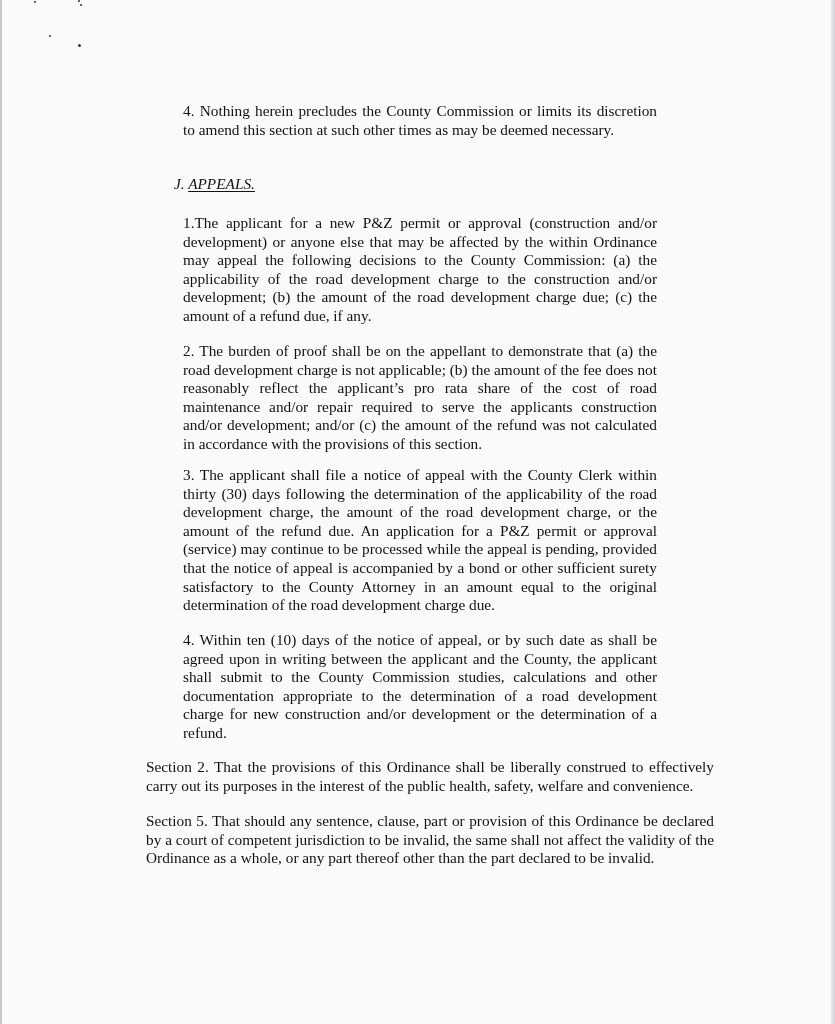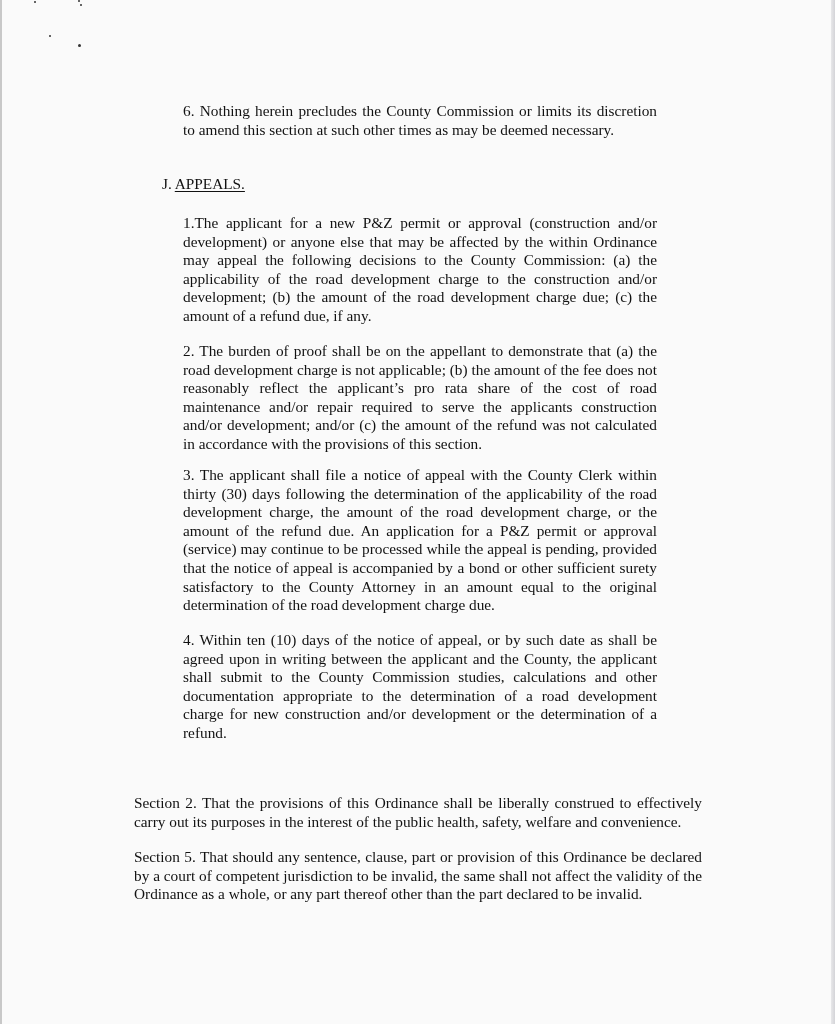--- a/index.html
+++ b/index.html
@@ -13,37 +13,37 @@
   .edge-right { position: absolute; right: 0; top: 0; width: 4px; height: 1024px; background: linear-gradient(to right, #e8e8ea, #d4d4d8); }
   .speck { position: absolute; background: #333; border-radius: 50%; }
   .para {
     position: absolute;
     font-size: 15.3px;
     line-height: 18.6px;
     text-align: justify;
     margin: 0;
   }
   .indent { left: 183px; width: 474px; }
-  .wide { left: 134px; width: 568px; margin-top: 36px; }
-  .heading { position: absolute; left: 162px; top: 175px; font-size: 15.3px; line-height: 18.6px; }
+  .wide { left: 146px; width: 568px; }
+  .heading { position: absolute; left: 174px; top: 175px; font-size: 15.3px; line-height: 18.6px; font-style: italic; }
   .heading u { text-decoration: underline; text-underline-offset: 2px; }
 </style>
 </head>
 <body>
 
 <div class="edge-left"></div>
 <div class="edge-right"></div>
 
 <div class="speck" style="left:34px;top:1px;width:2px;height:2px;"></div>
 <div class="speck" style="left:78px;top:0px;width:2px;height:2px;"></div>
 <div class="speck" style="left:80px;top:4px;width:2px;height:2px;"></div>
 <div class="speck" style="left:49px;top:35px;width:2px;height:2px;"></div>
 <div class="speck" style="left:78px;top:44px;width:3px;height:3px;"></div>
 
-<p class="para indent" style="top:102px;">6. Nothing herein precludes the County Commission or limits its discretion to amend this section at such other times as may be deemed necessary.</p>
+<p class="para indent" style="top:102px;">4. Nothing herein precludes the County Commission or limits its discretion to amend this section at such other times as may be deemed necessary.</p>
 
 <div class="heading">
   <span>J. </span><u>APPEALS.</u>
 </div>
 
 <p class="para indent" style="top:214px;">1.The applicant for a new P&amp;Z permit or approval (construction and/or development) or anyone else that may be affected by the within Ordinance may appeal the following decisions to the County Commission: (a) the applicability of the road development charge to the construction and/or development; (b) the amount of the road development charge due; (c) the amount of a refund due, if any.</p>
 <p class="para indent" style="top:342px;">2. The burden of proof shall be on the appellant to demonstrate that (a) the road development charge is not applicable; (b) the amount of the fee does not reasonably reflect the applicant’s pro rata share of the cost of road maintenance and/or repair required to serve the applicants construction and/or development; and/or (c) the amount of the refund was not calculated in accordance with the provisions of this section.</p>
 <p class="para indent" style="top:466px;">3. The applicant shall file a notice of appeal with the County Clerk within thirty (30) days following the determination of the applicability of the road development charge, the amount of the road development charge, or the amount of the refund due.  An application for a P&amp;Z permit or approval (service) may continue to be processed while the appeal is pending, provided that the notice of appeal is accompanied by a bond or other sufficient surety satisfactory to the County Attorney in an amount equal to the original determination of the road development charge due.</p>
 <p class="para indent" style="top:631px;">4. Within ten (10) days of the notice of appeal, or by such date as shall be agreed upon in writing between the applicant and the County, the applicant shall submit to the County Commission studies, calculations and other documentation appropriate to the determination of a road development charge for new construction and/or development or the determination of a refund.</p>
 

